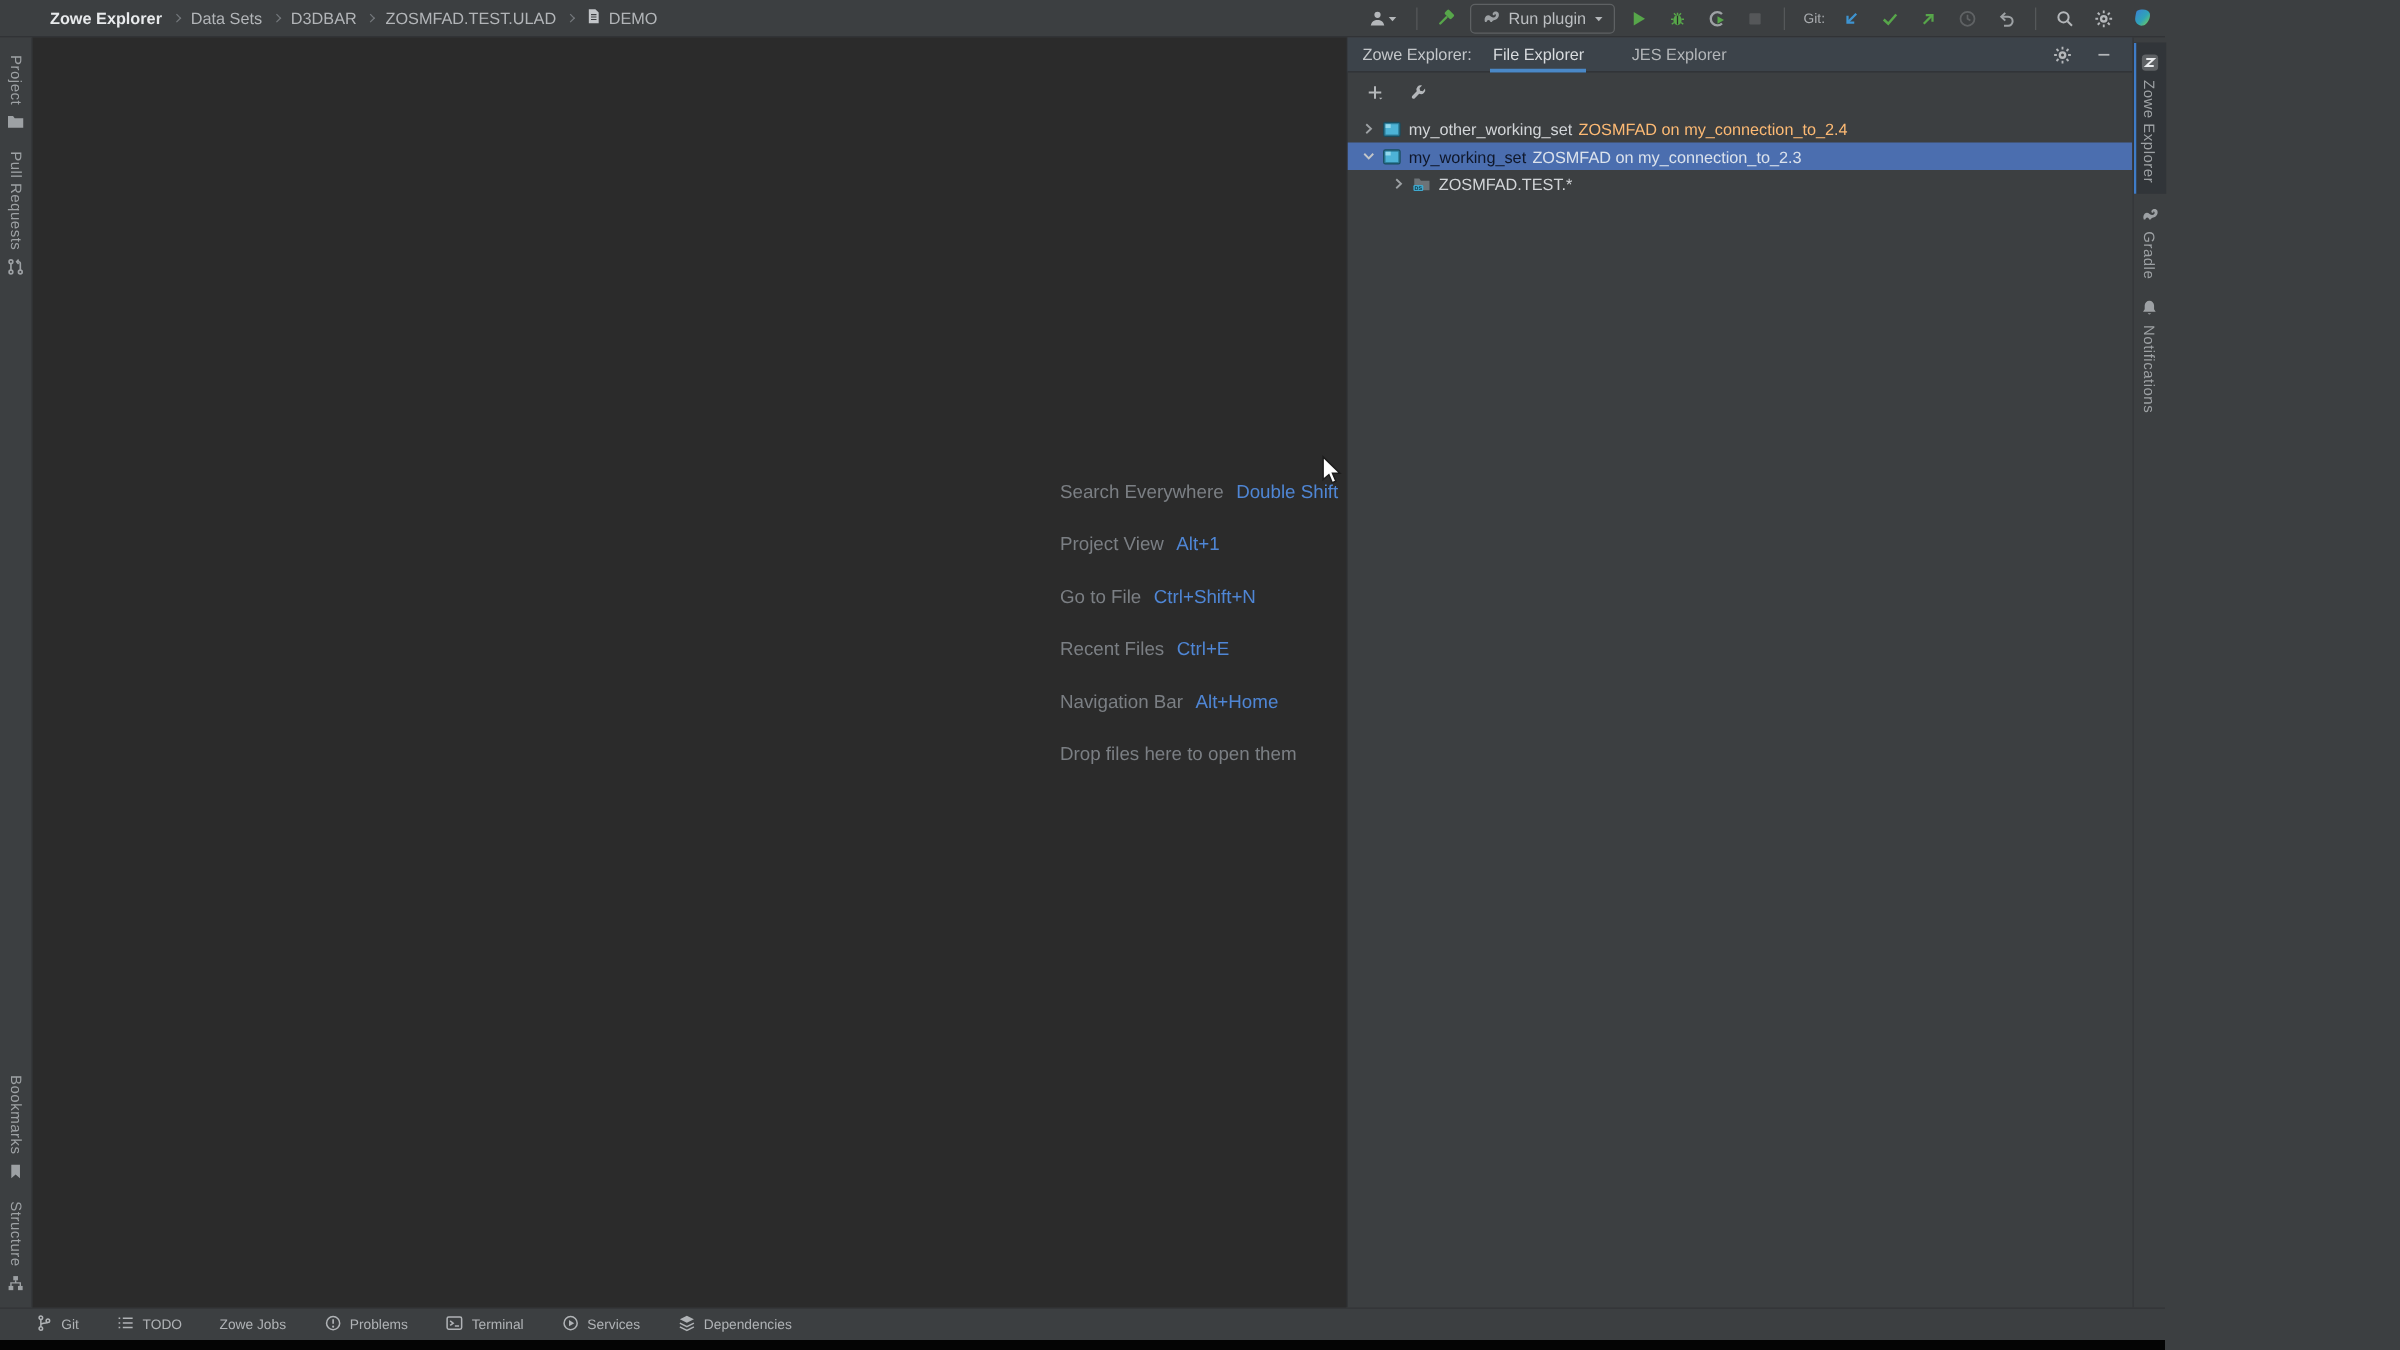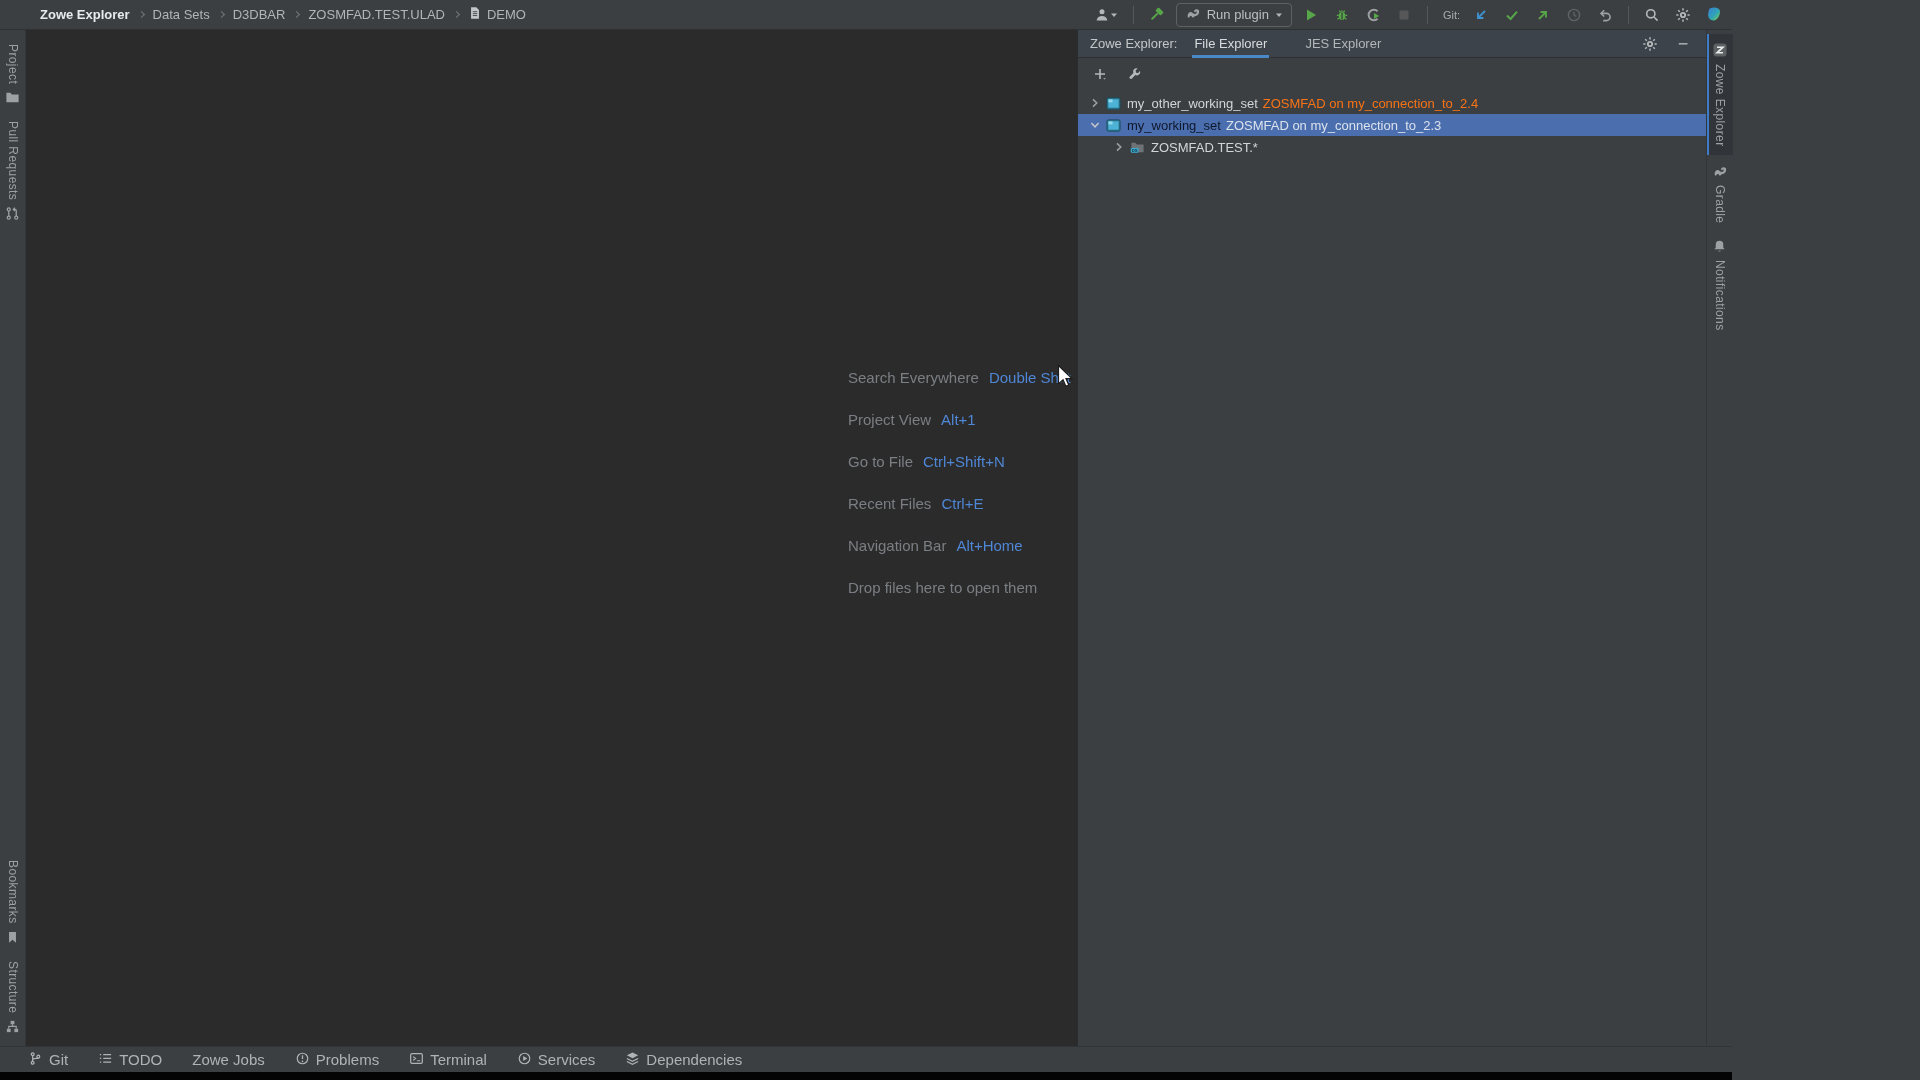--- a/index.html
+++ b/index.html
@@ -42,21 +42,21 @@
   .stripe.right { border-left:1px solid #333638; padding:4px 0; }
   .stripe-group { display:flex; flex-direction:column; align-items:center; }
   .stripe-item { display:flex; flex-direction:column; align-items:center; gap:6px;
     padding:8px 0; width:26px; cursor:pointer; color:#9da1a4; }
   .stripe-item.active { background:#313539; box-shadow:inset 2px 0 0 #3f7cc8; }
   .vlabel { writing-mode:vertical-rl; font-size:12px; letter-spacing:.4px; color:#9da1a4; }
   .stripe-item svg { display:block; }
 
   
   .editor { flex:1 1 auto; background:#2b2b2b; position:relative; }
-  .shortcut-block { position:absolute; left:822px; top:336px; }
+  .shortcut-block { position:absolute; left:822px; top:352px; }
   .shortcut-row { display:flex; align-items:center; gap:10px; height:22px; margin-bottom:20px;
     font-size:15px; white-space:nowrap; }
   .shortcut-action { color:#7b7f84; }
   .shortcut-keys { color:#4f86d5; }
   .cursor { position:absolute; left:1031px; top:334px; pointer-events:none; }
 
   
   .rpanel { width:629px; flex:0 0 629px; background:#3c3f41; border-left:1px solid #2a2d2f;
     display:flex; flex-direction:column; }
   .rp-header { height:28px; flex:0 0 28px; background:#3c434a; border-bottom:1px solid #2e3133;
@@ -66,28 +66,28 @@
   .rp-tab { display:flex; align-items:center; color:#b3b6b9; cursor:pointer; padding:0 2px; }
   .rp-tab.active { color:#d8dbde; box-shadow:inset 0 -3px 0 #4a88c7; }
   .rp-header-actions { display:flex; align-items:center; gap:10px; }
   .rp-toolbar { height:32px; flex:0 0 32px; display:flex; align-items:center; gap:10px; padding:0 0 0 10px; }
   .tree { flex:1 1 auto; overflow:hidden; padding-top:2px; }
   .tree-row { height:22px; display:flex; align-items:center; cursor:pointer; white-space:nowrap; }
   .tree-row.selected { background:#4b6eaf; }
   .tree-chevron { width:18px; height:18px; display:inline-flex; align-items:center; justify-content:center; flex:0 0 18px; }
   .tree-icon { width:18px; height:16px; display:inline-flex; align-items:center; justify-content:center; margin-right:5px; }
   .tree-name { color:#d2d5d8; }
-  .tree-suffix { color:#f97316; margin-left:5px; }
+  .tree-suffix { color:#fdba74; margin-left:5px; }
   .tree-row.selected .tree-name { color:#0f172a; }
   .tree-row.selected .tree-suffix { color:#dbe2ec; }
 
   
   .statusbar { height:26px; flex:0 0 26px; background:#3c3f41; border-top:1px solid #323537;
     display:flex; align-items:center; padding-left:28px; gap:30px; }
-  .status-item { display:flex; align-items:center; gap:6px; color:#b0b3b6; font-size:15px; cursor:pointer; }
+  .status-item { display:flex; align-items:center; gap:6px; color:#b0b3b6; font-size:11px; cursor:pointer; }
   .blackstrip { height:8px; flex:0 0 8px; background:#040404; }
 </style>
 </head>
 <body>
 
 <div class="app">
 
   <div class="topbar">
     <div class="breadcrumbs">
         <span class="crumb bold">

